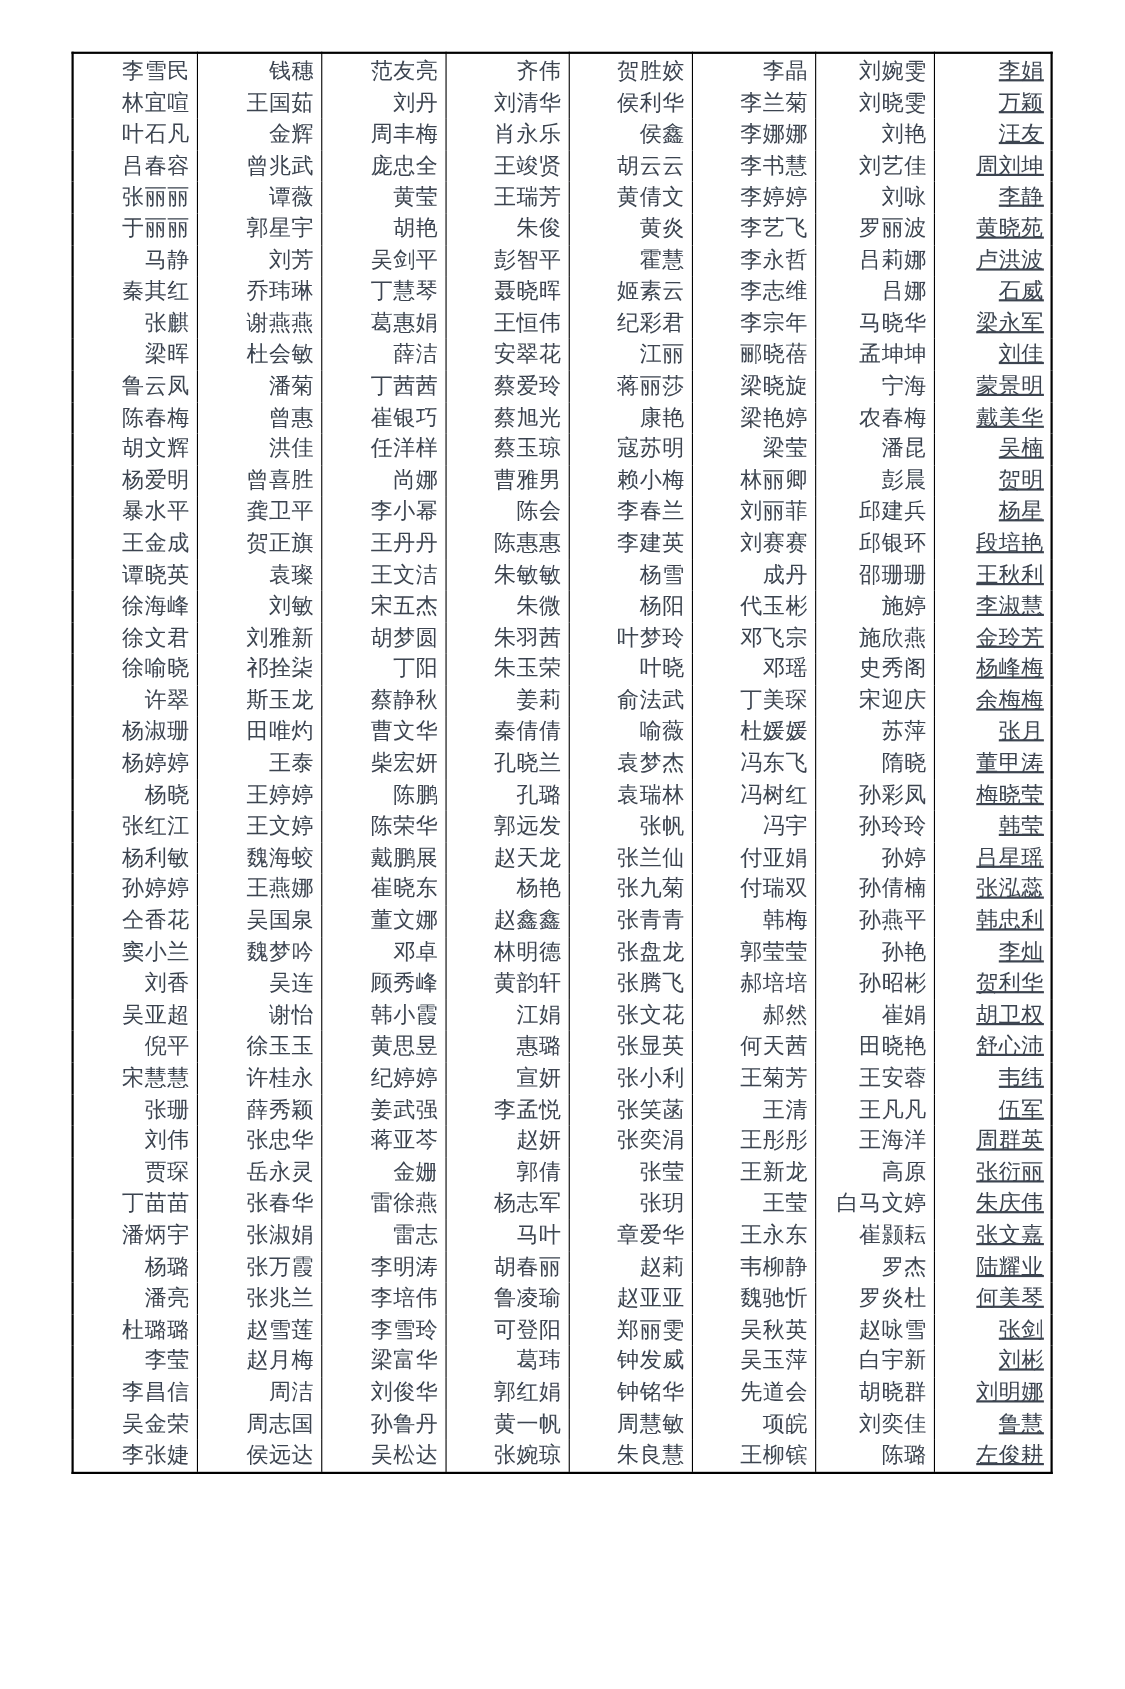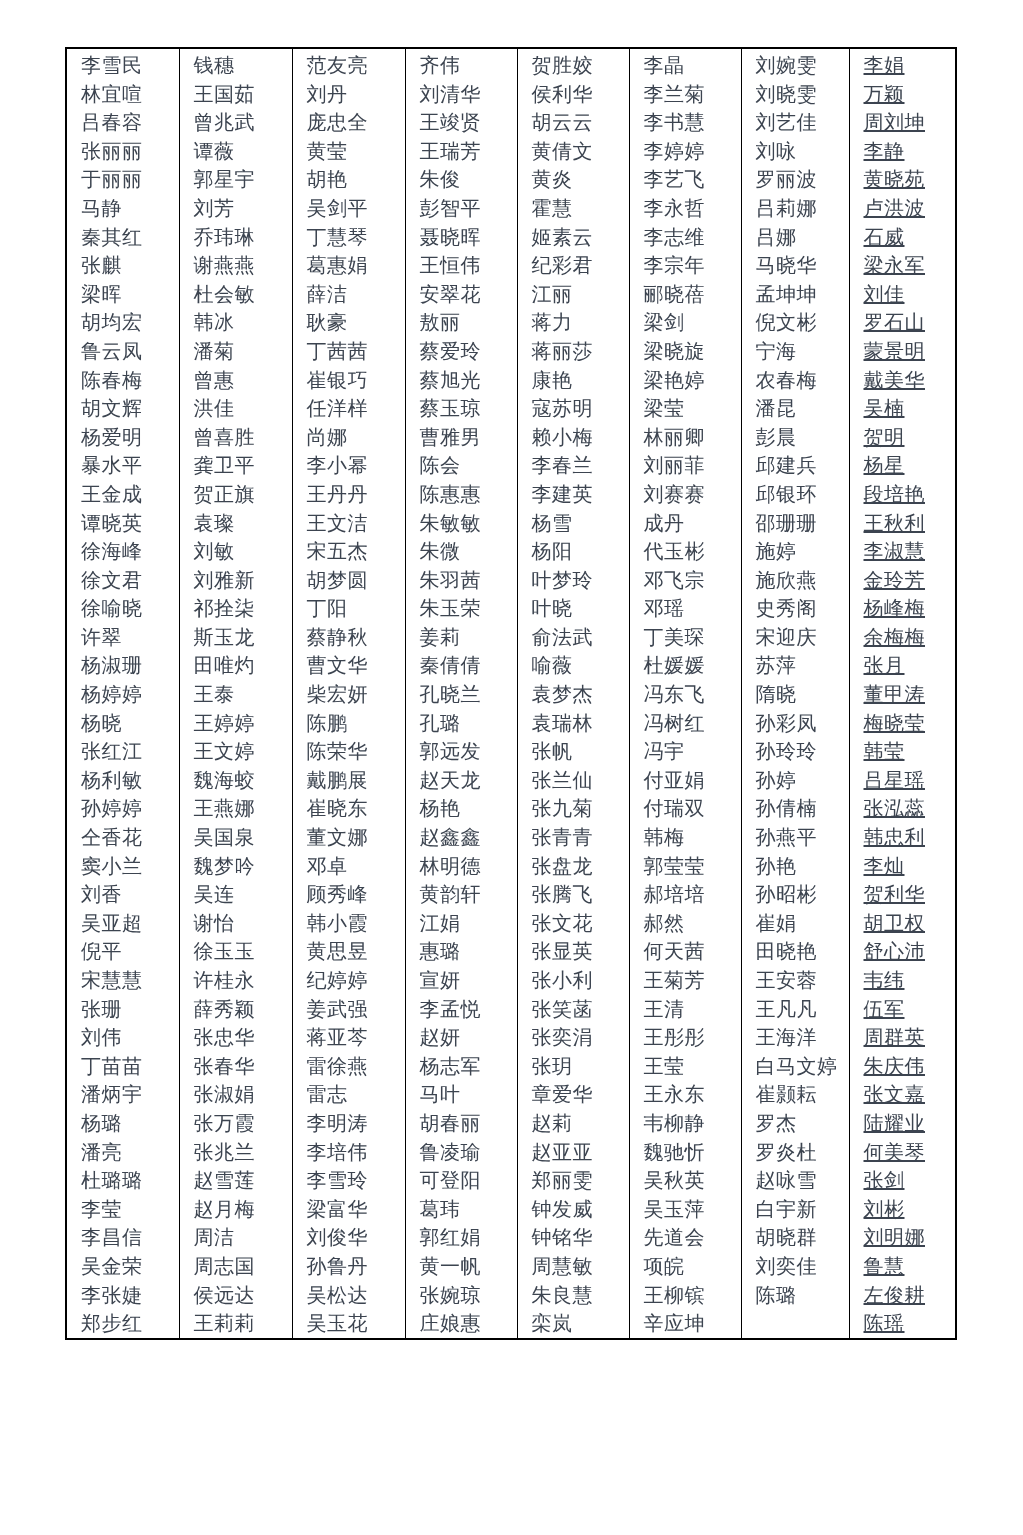--- a/index.html
+++ b/index.html
@@ -11,20 +11,21 @@
     width: 1023px;
     height: 1535px;
     font-family: "Liberation Serif", "DejaVu Serif", serif;
     overflow: hidden;
   }
   #name-table-wrap {
     position: absolute;
     left: 65px;
     top: 47px;
     width: 724px;
+    text-align: right;
   }
   table.name-table {
     border-collapse: collapse;
     width: 890px;
     table-layout: fixed;
     border: 2px solid #000000;
   }
   table.name-table td {
     border-left: 1px solid #000000;
     border-right: 1px solid #000000;
@@ -83,20 +84,30 @@
           <td>林宜喧</td>
           <td>王国茹</td>
           <td>刘丹</td>
           <td>刘清华</td>
           <td>侯利华</td>
           <td>李兰菊</td>
           <td>刘晓雯</td>
           <td>万颖</td>
         </tr>
         <tr>
+          <td>叶石凡</td>
+          <td>金辉</td>
+          <td>周丰梅</td>
+          <td>肖永乐</td>
+          <td>侯鑫</td>
+          <td>李娜娜</td>
+          <td>刘艳</td>
+          <td>汪友</td>
+        </tr>
+        <tr>
           <td>吕春容</td>
           <td>曾兆武</td>
           <td>庞忠全</td>
           <td>王竣贤</td>
           <td>胡云云</td>
           <td>李书慧</td>
           <td>刘艺佳</td>
           <td>周刘坤</td>
         </tr>
         <tr>
@@ -153,30 +164,20 @@
           <td>梁晖</td>
           <td>杜会敏</td>
           <td>薛洁</td>
           <td>安翠花</td>
           <td>江丽</td>
           <td>郦晓蓓</td>
           <td>孟坤坤</td>
           <td>刘佳</td>
         </tr>
         <tr>
-          <td>胡均宏</td>
-          <td>韩冰</td>
-          <td>耿豪</td>
-          <td>敖丽</td>
-          <td>蒋力</td>
-          <td>梁剑</td>
-          <td>倪文彬</td>
-          <td>罗石山</td>
-        </tr>
-        <tr>
           <td>鲁云凤</td>
           <td>潘菊</td>
           <td>丁茜茜</td>
           <td>蔡爱玲</td>
           <td>蒋丽莎</td>
           <td>梁晓旋</td>
           <td>宁海</td>
           <td>蒙景明</td>
         </tr>
         <tr>
@@ -413,20 +414,30 @@
           <td>刘伟</td>
           <td>张忠华</td>
           <td>蒋亚芩</td>
           <td>赵妍</td>
           <td>张奕涓</td>
           <td>王彤彤</td>
           <td>王海洋</td>
           <td>周群英</td>
         </tr>
         <tr>
+          <td>贾琛</td>
+          <td>岳永灵</td>
+          <td>金姗</td>
+          <td>郭倩</td>
+          <td>张莹</td>
+          <td>王新龙</td>
+          <td>高原</td>
+          <td>张衍丽</td>
+        </tr>
+        <tr>
           <td>丁苗苗</td>
           <td>张春华</td>
           <td>雷徐燕</td>
           <td>杨志军</td>
           <td>张玥</td>
           <td>王莹</td>
           <td>白马文婷</td>
           <td>朱庆伟</td>
         </tr>
         <tr>
@@ -502,25 +513,15 @@
         <tr>
           <td>李张婕</td>
           <td>侯远达</td>
           <td>吴松达</td>
           <td>张婉琼</td>
           <td>朱良慧</td>
           <td>王柳镔</td>
           <td>陈璐</td>
           <td>左俊耕</td>
         </tr>
-        <tr>
-          <td>郑步红</td>
-          <td>王莉莉</td>
-          <td>吴玉花</td>
-          <td>庄娘惠</td>
-          <td>栾岚</td>
-          <td>辛应坤</td>
-          <td></td>
-          <td>陈瑶</td>
-        </tr>
       </tbody>
   </table>
 </div>
 
 </body></html>

